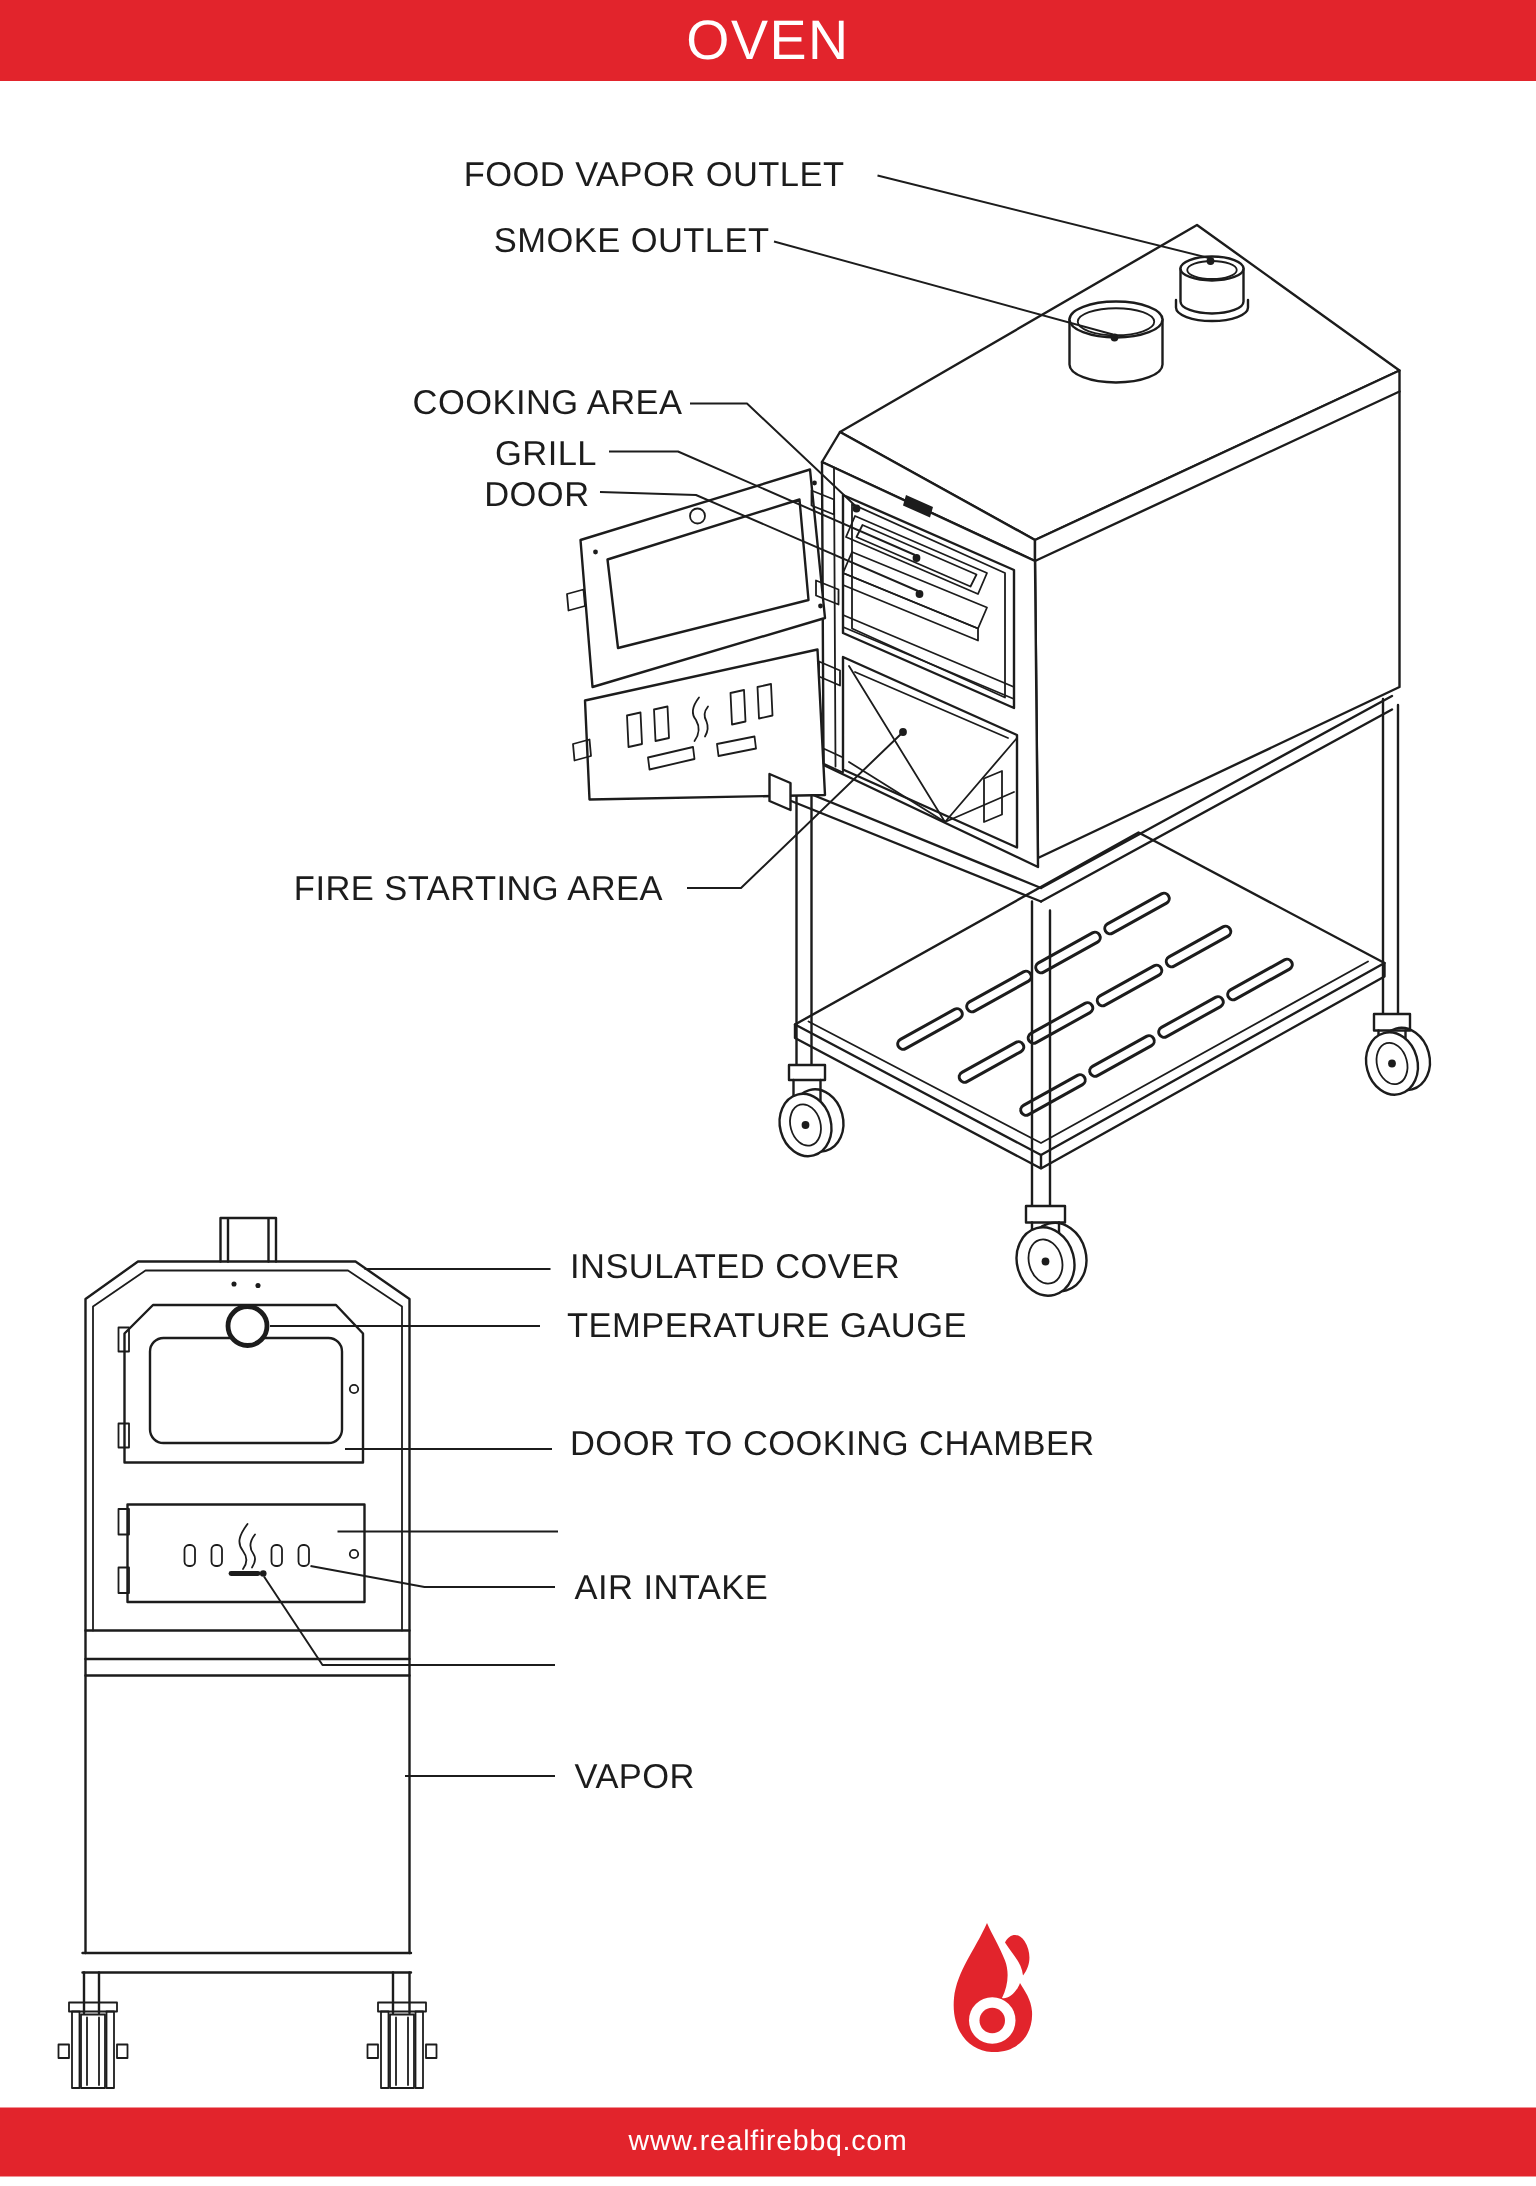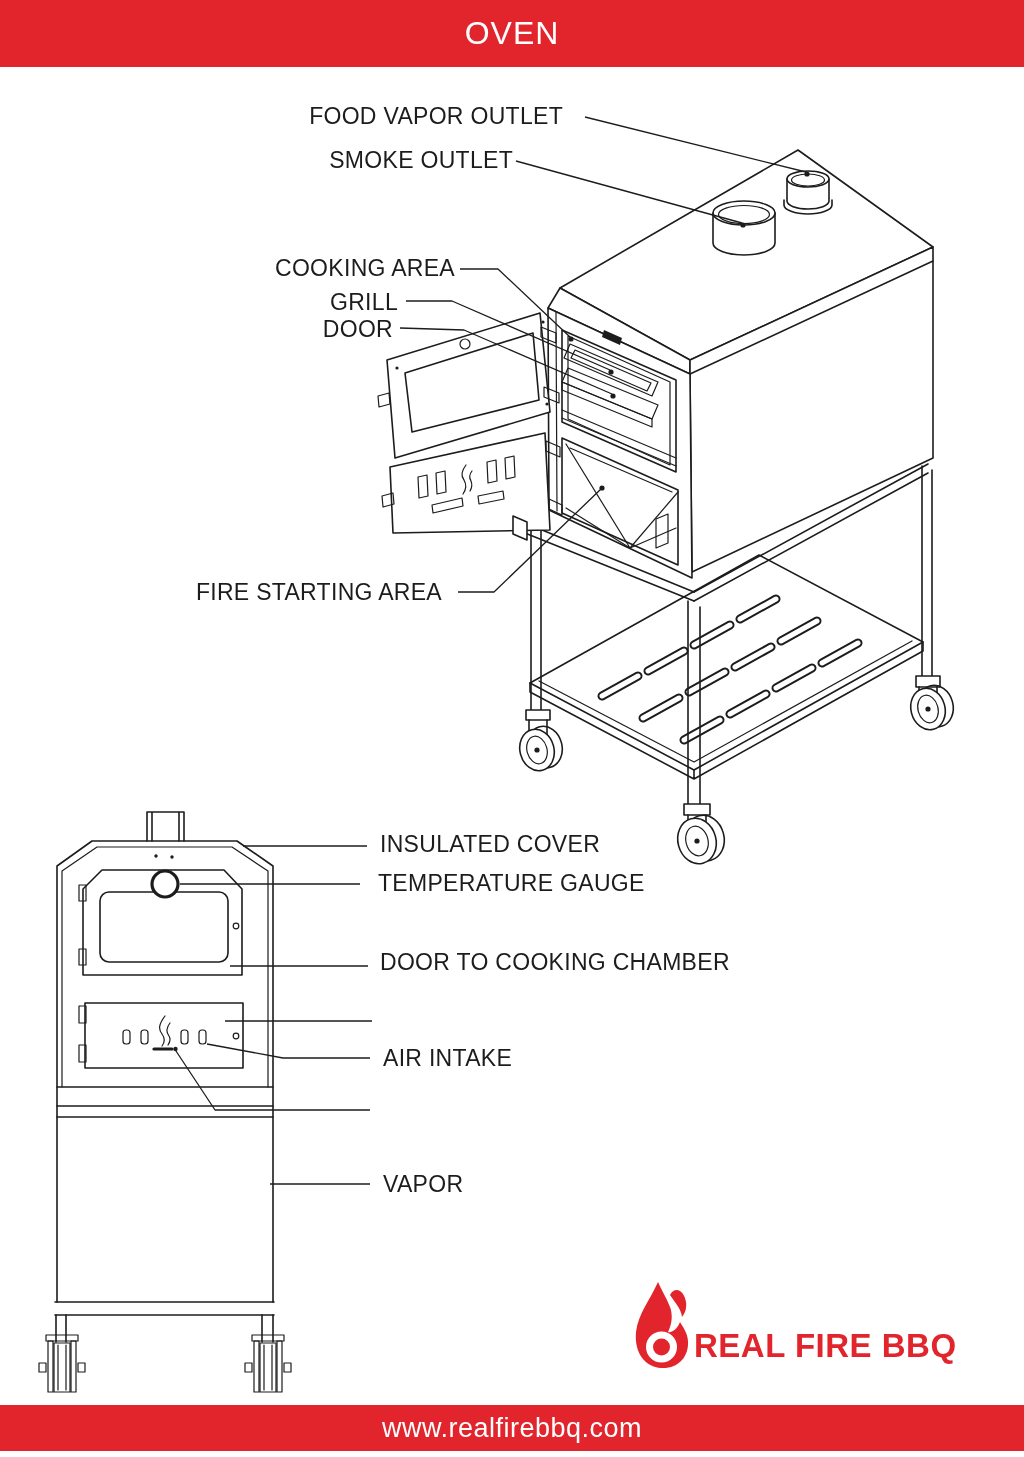--- a/index.html
+++ b/index.html
@@ -1,21 +1,21 @@
 <!DOCTYPE html>
 <html><head>
 <meta charset="utf-8">
 <style>
   html,body{margin:0;padding:0}
   .page{position:relative;width:1024px;height:1457px;background:#ffffff;
         font-family:"Liberation Sans",sans-serif;overflow:hidden}
   .bar{position:absolute;left:0;width:1024px;background:#e2242c;color:#ffffff;
        display:flex;align-items:center;justify-content:center}
-  .bar--header{top:0;height:67px;font-size:32px;letter-spacing:1px}
-  .bar--footer{top:1405px;height:46px;font-size:27px;letter-spacing:.5px}
+  .bar--header{top:0;height:54px;font-size:37px;letter-spacing:1px}
+  .bar--footer{top:1405px;height:46px;font-size:19px;letter-spacing:.5px}
   .art{position:absolute;left:0;top:0;width:1024px;height:1457px}
   .art *{vector-effect:non-scaling-stroke}
   .lbl{position:absolute;font-size:23px;line-height:1.05;color:#1c1c1c;white-space:nowrap;
        letter-spacing:.3px}
   .lbl--r{text-align:center}
   .logo-text{position:absolute;left:694px;top:1327px;font-size:33px;font-weight:bold;
              color:#e2242c;letter-spacing:.5px;white-space:nowrap}
   .flame{position:absolute;left:632px;top:1278px;width:62px;height:92px}
   
   .ln{stroke:#1c1c1c;fill:none;stroke-width:1.6;stroke-linecap:round;stroke-linejoin:round}
@@ -272,19 +272,18 @@
   <div class="lbl" style="left:383px;top:1046px">AIR INTAKE</div>
   <div class="lbl" style="left:383px;top:1172px">VAPOR</div>
 
   <svg class="flame" viewBox="0 0 62 92">
     <path fill="#e2242c" d="M26,4 C18,22 6,36 4,54 C2,76 14,89 29,90 C46,91 57,79 56,63
              C55.5,55 51,49 48,44 C45,52 39,55 36,54 C40,46 41,37 38,29 C34,19 29,11 26,4 Z"></path>
     <path fill="#e2242c" d="M38,17 C43,25 49,30 50,39 C55,33 56,24 51,16 C47,10 41,11 38,17 Z"></path>
     <circle fill="#ffffff" cx="29.5" cy="69" r="15.5"></circle>
     <circle fill="#e2242c" cx="29.5" cy="69" r="8.5"></circle>
   </svg>
-  <span class="logo-text">REAL FIRE BBQ</span>
 
   <div class="bar bar--footer">
     <span>www.realfirebbq.com</span>
   </div>
 
 </div>
 
 </body></html>

